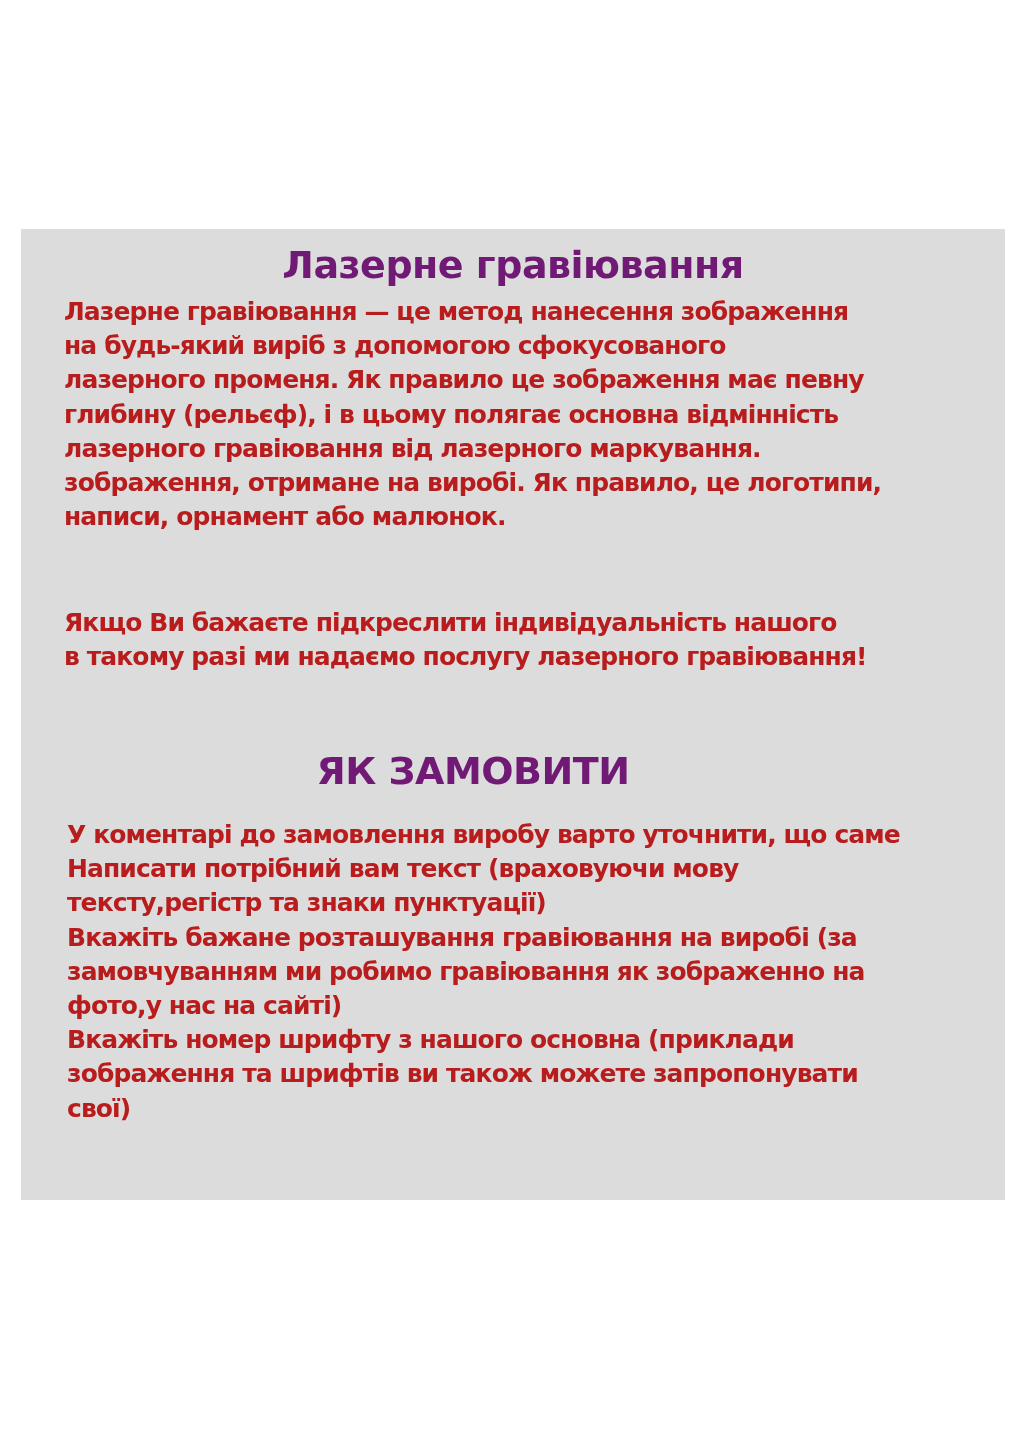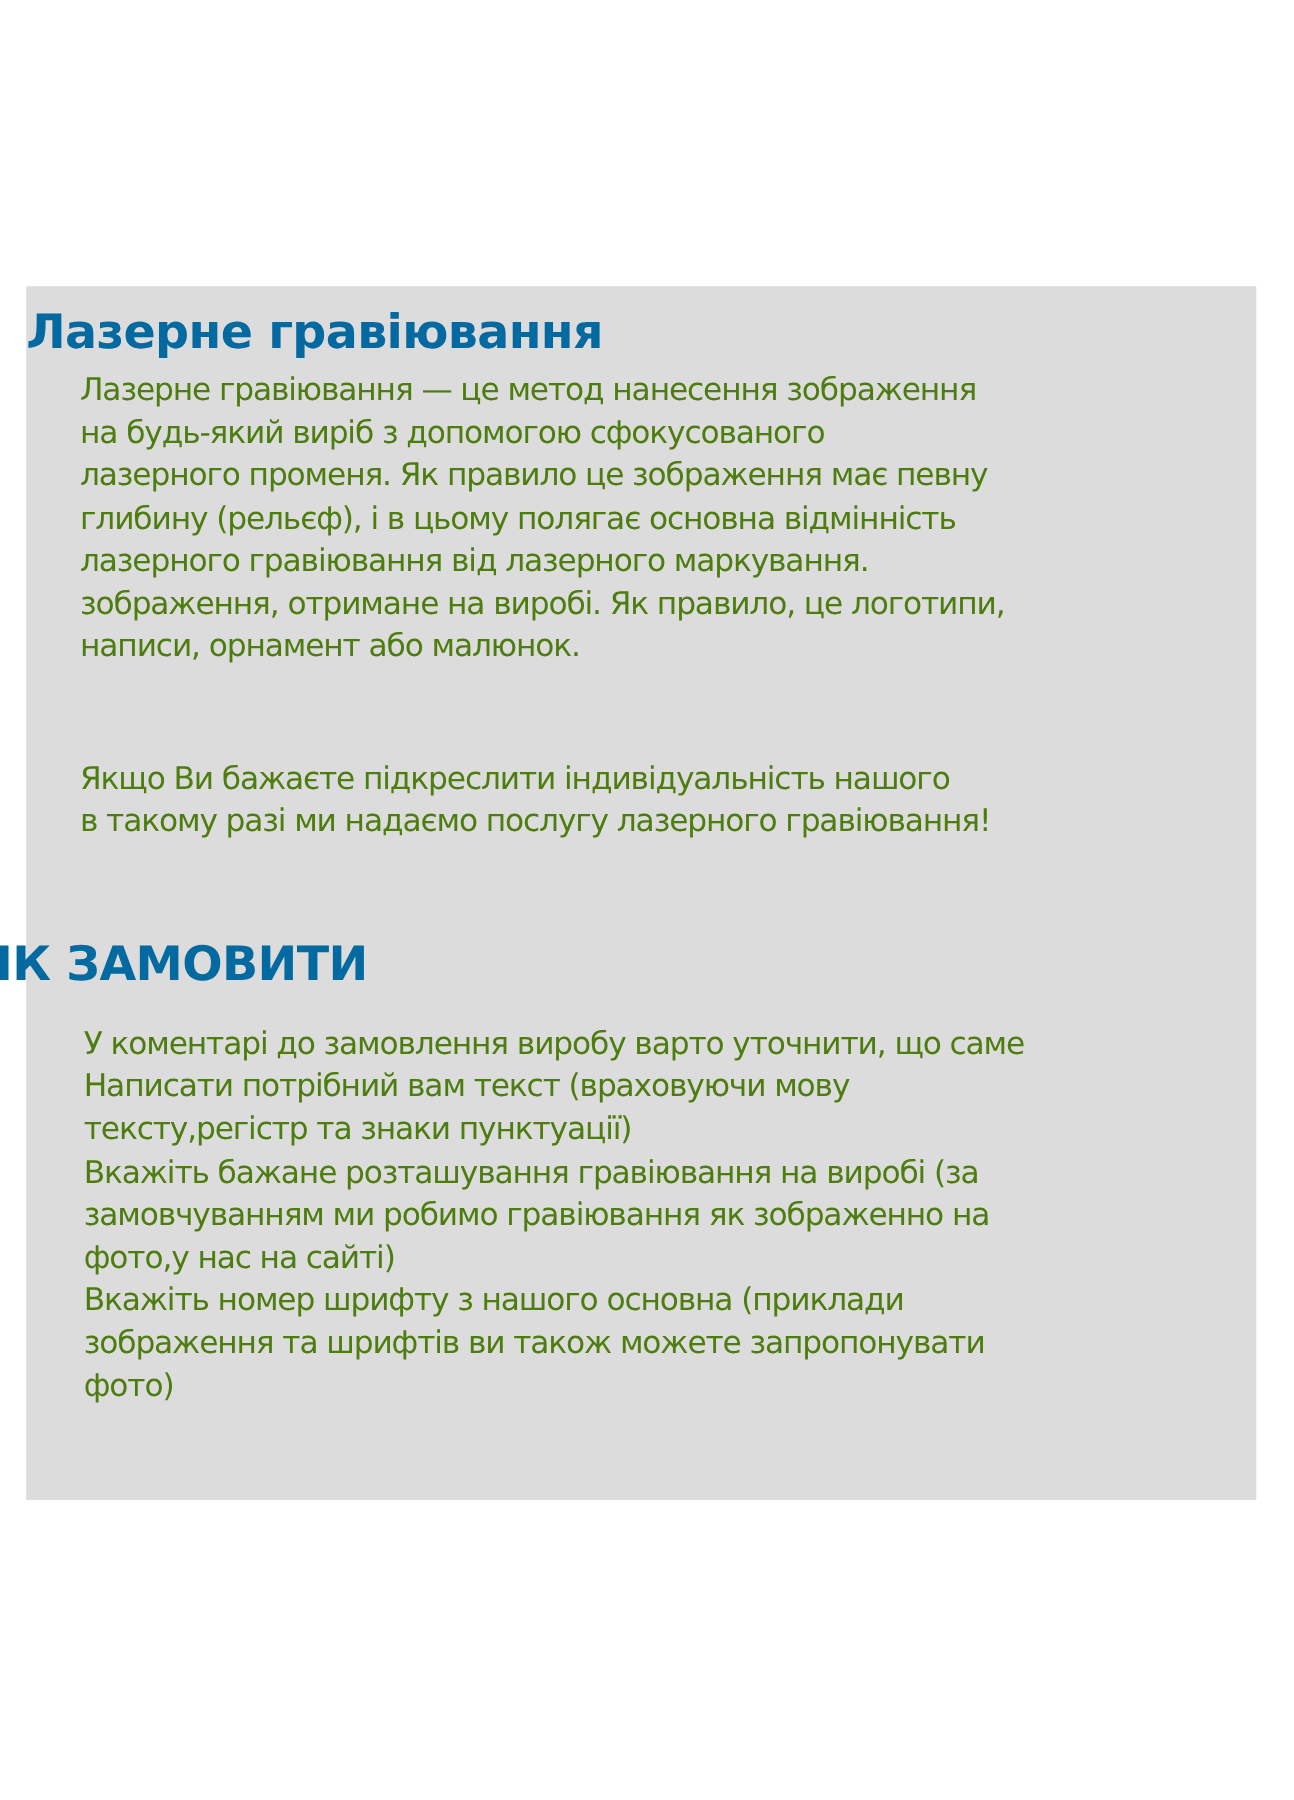--- a/index.html
+++ b/index.html
@@ -19,42 +19,43 @@
       top: 229px;
       width: 984px;
       height: 971px;
       background: #dcdcdc;
       box-sizing: border-box;
     }
     .title {
       position: absolute;
       left: 0;
       width: 100%;
+      text-align: center;
       font-family: "DejaVu Sans", sans-serif;
       font-weight: bold;
-      color: #0369a1;
+      color: #701a75;
       margin: 0;
       letter-spacing: -0.5px;
     }
     .title-1 {
       top: 12px;
       font-size: 38px;
       line-height: 48px;
     }
     .title-2 {
       top: 518px;
       font-size: 38px;
       line-height: 48px;
       left: -40px;
     }
     .para {
       position: absolute;
       font-family: "DejaVu Sans", sans-serif;
-      font-weight: normal;
-      color: #4d7c0f;
+      font-weight: bold;
+      color: #b91c1c;
       font-size: 25px;
       line-height: 34.2px;
       margin: 0;
       letter-spacing: -0.9px;
     }
     .para .line {
       display: block;
       white-space: nowrap;
     }
     .para-1 {
@@ -96,16 +97,16 @@
 
   <p class="para para-3">
     <span class="line">У коментарі до замовлення виробу варто уточнити, що саме</span>
     <span class="line">Написати потрібний вам текст (враховуючи мову</span>
     <span class="line">тексту,регістр та знаки пунктуації)</span>
     <span class="line">Вкажіть бажане розташування гравіювання на виробі (за</span>
     <span class="line">замовчуванням ми робимо гравіювання як зображенно на</span>
     <span class="line">фото,у нас на сайті)</span>
     <span class="line">Вкажіть номер шрифту з нашого основна (приклади</span>
     <span class="line">зображення та шрифтів ви також можете запропонувати</span>
-    <span class="line">фото)</span>
+    <span class="line">свої)</span>
   </p>
 
 </div>
 
 </body></html>

